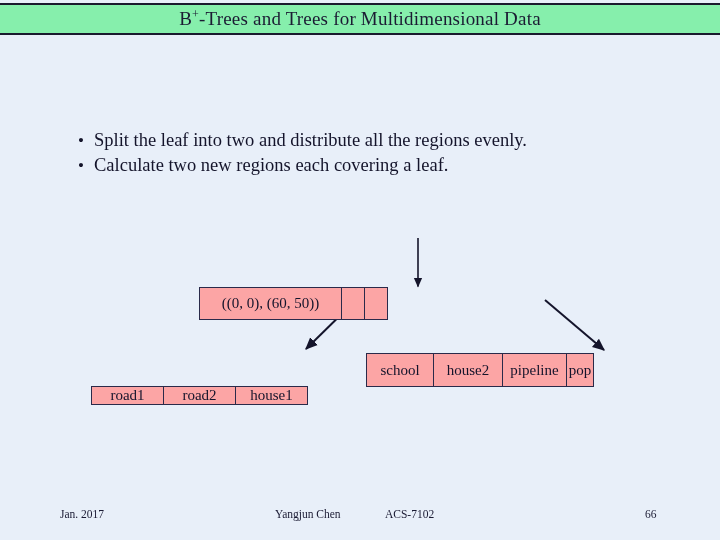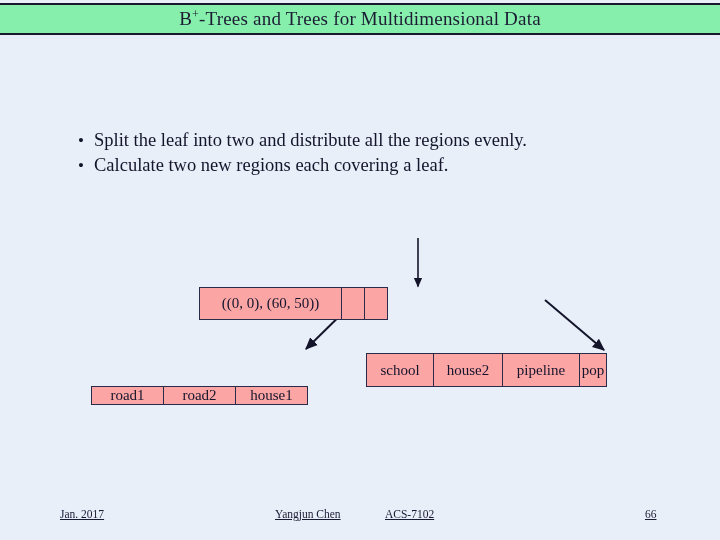--- a/index.html
+++ b/index.html
@@ -113,34 +113,34 @@
   #leaf-node-1 .cell { width: 73px; }
 
   
   #leaf-node-2 {
     left: 366px;
     top: 353px;
     height: 34px;
   }
   #leaf-node-2 .cell.w-school   { width: 68px; }
   #leaf-node-2 .cell.w-house2   { width: 70px; }
-  #leaf-node-2 .cell.w-pipeline { width: 78px; }
+  #leaf-node-2 .cell.w-pipeline { width: 65px; }
   #leaf-node-2 .cell.w-pop      { width: 28px; }
 
   
   #footer {
     position: absolute;
     left: 0;
     top: 508px;
     width: 720px;
     height: 22px;
     font-size: 11.5px;
     color: #1a1a33;
   }
-  #footer span { position: absolute; white-space: nowrap; text-decoration: underline; }
+  #footer span { position: absolute; white-space: nowrap; }
   #footer-date   { left: 60px; }
   #footer-author { left: 275px; }
   #footer-course { left: 385px; }
   #footer-page   { left: 645px; }
 </style>
 </head>
 <body>
 
 <div id="title-band">
   <div id="title-text"><span>B</span><sup>+</sup><span>-Trees and Trees for Multidimensional Data</span></div>

